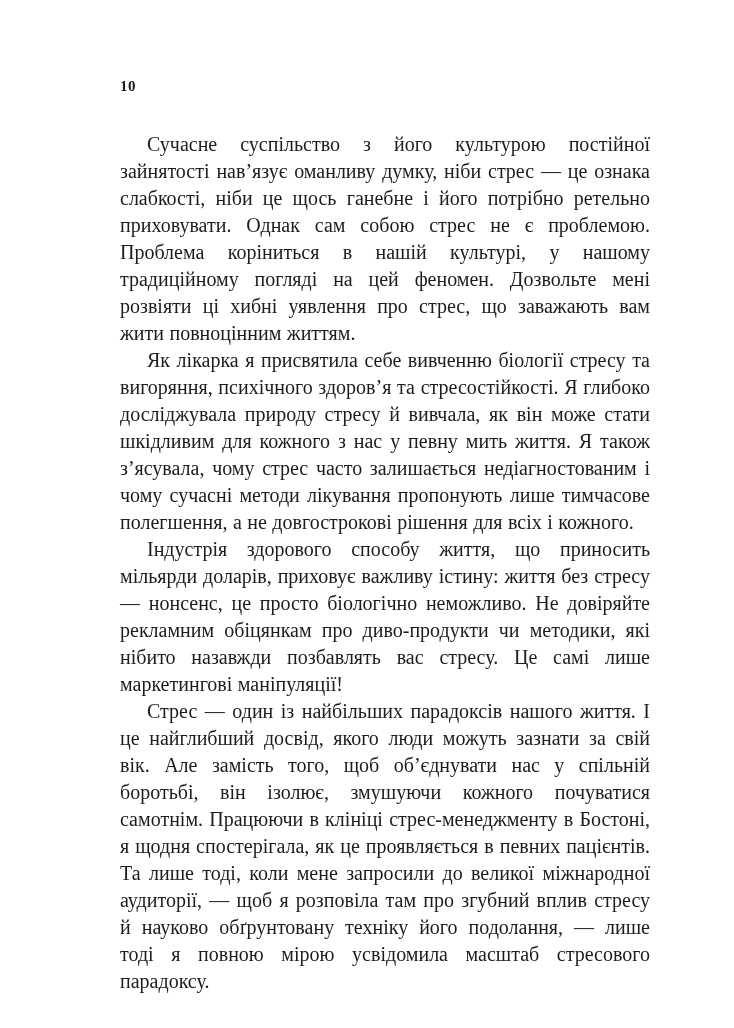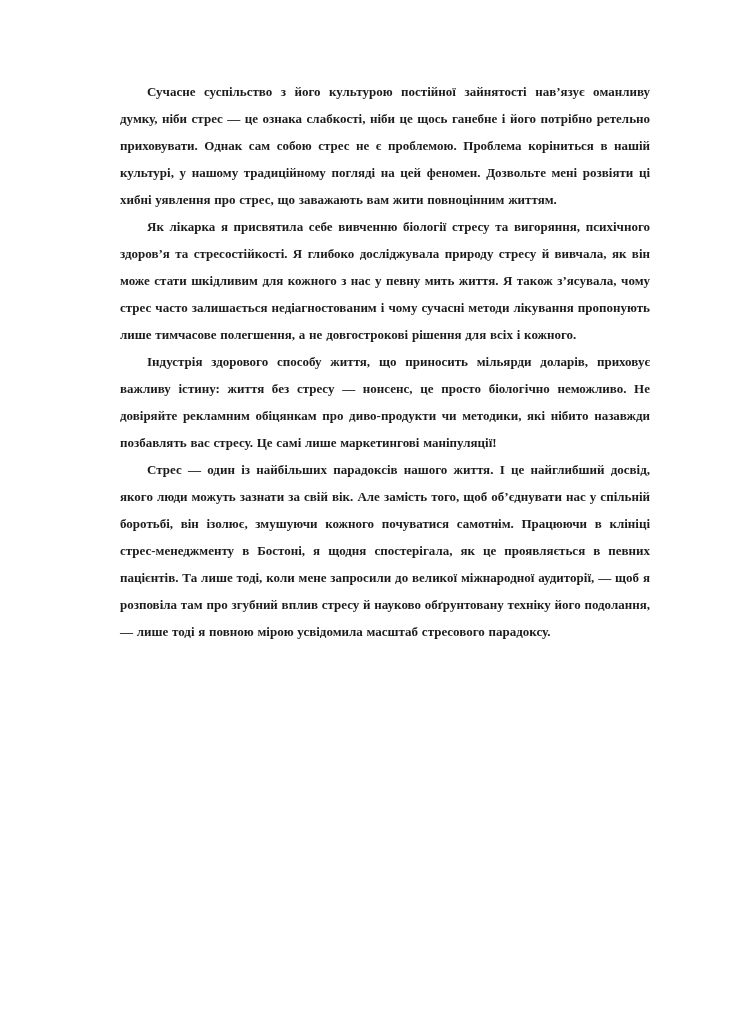--- a/index.html
+++ b/index.html
@@ -27,35 +27,35 @@
     font-weight: bold;
     letter-spacing: 0.5px;
     color: #1c1c1c;
     margin: 0 0 36px 0;
   }
   .text-block {
     width: 530px;
   }
   .text-block p {
     margin: 0;
-    font-size: 13px;
+    font-size: 20px;
     line-height: 27px;
     text-align: justify;
     text-indent: 27px;
     hyphens: auto;
     -webkit-hyphens: auto;
     word-spacing: 0.5px;
     color: #1c1c1c;
-    font-weight: bold;
   }
 </style>
 </head>
 <body>
 
 <div class="page">
+  <span class="page-number">10</span>
 
   <div class="text-block">
     <p>Сучасне суспільство з його культурою постійної зайнятості нав’язує оманливу думку, ніби стрес — це ознака слабкості, ніби це щось ганебне і його потрібно ретельно приховувати. Однак сам собою стрес не є проблемою. Проблема коріниться в нашій культурі, у нашому традиційному погляді на цей феномен. Дозвольте мені розвіяти ці хибні уявлення про стрес, що заважають вам жити повноцінним життям.</p>
     <p>Як лікарка я присвятила себе вивченню біології стресу та вигоряння, психічного здоров’я та стресостійкості. Я глибоко досліджувала природу стресу й вивчала, як він може стати шкідливим для кожного з нас у певну мить життя. Я також з’ясувала, чому стрес часто залишається недіагностованим і чому сучасні методи лікування пропонують лише тимчасове полегшення, а не довгострокові рішення для всіх і кожного.</p>
     <p>Індустрія здорового способу життя, що приносить мільярди доларів, приховує важливу істину: життя без стресу — нонсенс, це просто біологічно неможливо. Не довіряйте рекламним обіцянкам про диво-продукти чи методики, які нібито назавжди позбавлять вас стресу. Це самі лише маркетингові маніпуляції!</p>
     <p>Стрес — один із найбільших парадоксів нашого життя. І це найглибший досвід, якого люди можуть зазнати за свій вік. Але замість того, щоб об’єднувати нас у спільній боротьбі, він ізолює, змушуючи кожного почуватися самотнім. Працюючи в клініці стрес-менеджменту в Бостоні, я щодня спостерігала, як це проявляється в певних пацієнтів. Та лише тоді, коли мене запросили до великої міжнародної аудиторії, — щоб я розповіла там про згубний вплив стресу й науково обґрунтовану техніку його подолання, — лише тоді я повною мірою усвідомила масштаб стресового парадоксу.</p>
   </div>
 </div>
 
 </body></html>

